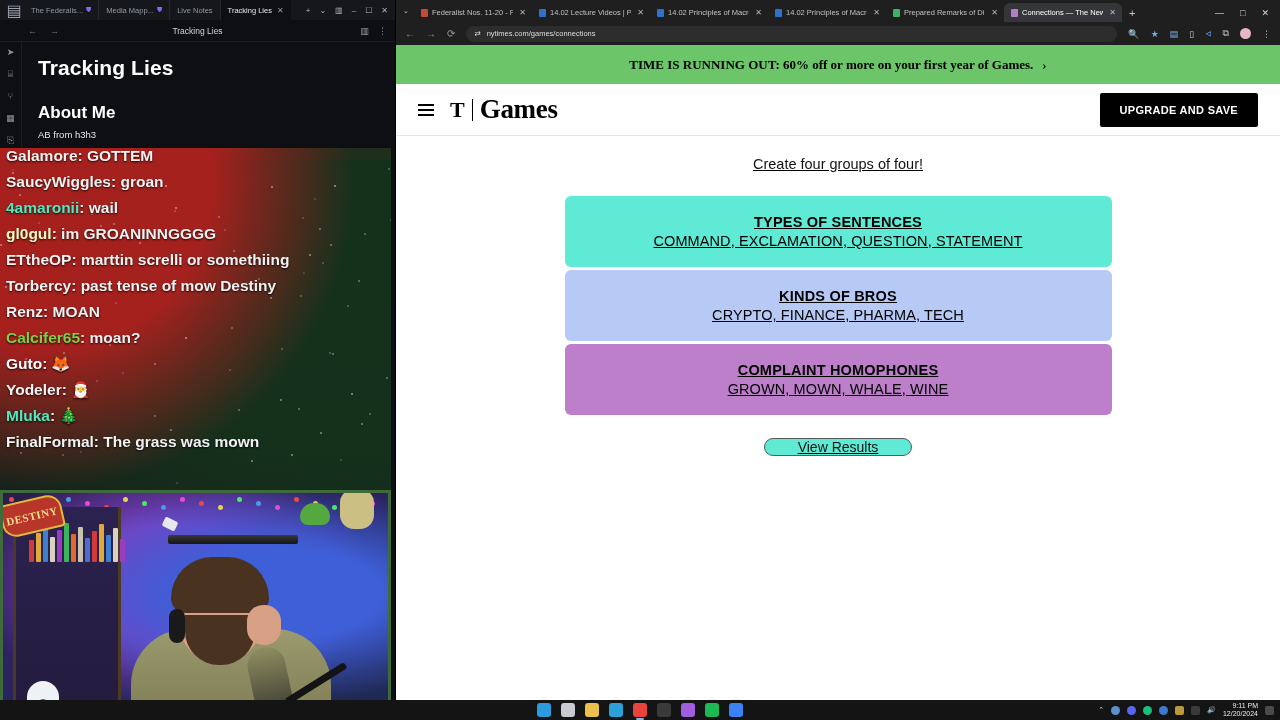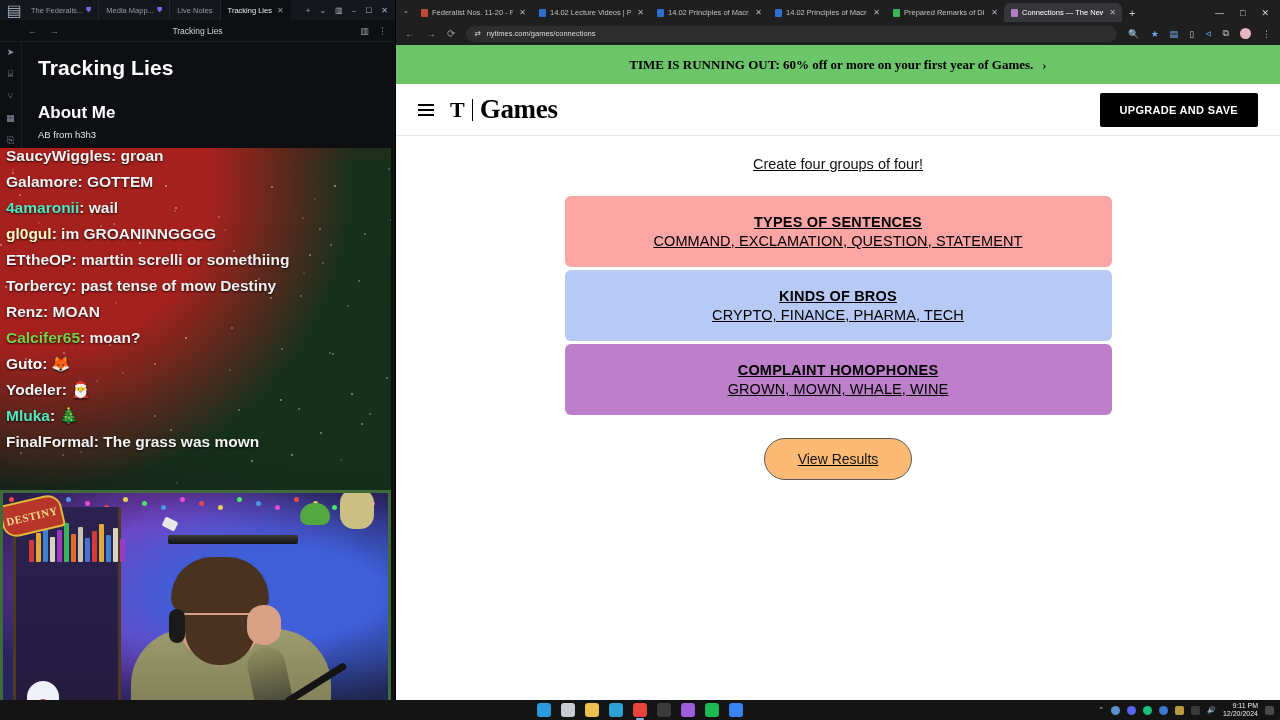--- a/index.html
+++ b/index.html
@@ -215,22 +215,22 @@
   .conn-list { width: 547px; margin: 0 auto; display: flex; flex-direction: column; gap: 3px; }
   .conn-card {
     height: 71px; border-radius: 6px;
     display: flex; flex-direction: column; align-items: center; justify-content: center; gap: 3px;
     color: #000;
   }
   .conn-title { font-size: 14.5px; font-weight: bold; letter-spacing: .2px; }
   .conn-members { font-size: 14.5px; letter-spacing: .1px; }
   .conn-btnrow { display: flex; justify-content: center; margin-top: 23px; }
   .conn-viewresults {
-    border: 1px solid #5a5a5a; background: #fdba74; border-radius: 24px;
-    padding: 12px 33px; font-size: 14px; color: #121212; cursor: pointer;
+    border: 1px solid #5a5a5a; background: #5eead4; border-radius: 24px;
+    padding: 0 33px; font-size: 14px; color: #121212; cursor: pointer;
     font-family: "Liberation Sans", sans-serif;
   }
 
   
   #taskbar {
     position: absolute; left: 0; bottom: 0; width: 1280px; height: 20px;
     background: #141414; display: flex; align-items: center;
   }
   .tb-center { position: absolute; left: 0; right: 0; display: flex; justify-content: center;
                align-items: center; gap: 10px; }
@@ -384,22 +384,22 @@
         <i style="left: 4.9847px; top: 138.296px; opacity: 0.74;"></i>
         <i style="left: 173.621px; top: 62.2801px; opacity: 0.38;"></i>
         <i style="left: 62.6678px; top: 203.515px; opacity: 0.6;"></i>
         <i style="left: 121.774px; top: 223.707px; opacity: 0.32;"></i>
         <i style="left: 334.05px; top: 37.1699px; opacity: 0.84;"></i>
         <i style="left: 54.6958px; top: 87.8612px; opacity: 0.3;"></i>
         <i style="left: 269.974px; top: 148.701px; opacity: 0.66;"></i>
         <i style="left: 12.3745px; top: 20.7846px; opacity: 0.25;"></i>
       </div>
     <div class="chat-area" id="chat-area">
+        <div class="chat-line"><span class="nm" style="color:#f2f2f2">Galamore</span><span>: </span><span>GOTTEM</span></div>
         <div class="chat-line"><span class="nm" style="color:#f2f2f2">SaucyWiggles</span><span>: </span><span>groan</span></div>
-        <div class="chat-line"><span class="nm" style="color:#f2f2f2">Galamore</span><span>: </span><span>GOTTEM</span></div>
         <div class="chat-line"><span class="nm" style="color:#4fe8c0">4amaronii</span><span>: </span><span>wail</span></div>
         <div class="chat-line"><span class="nm" style="color:#fef9c3">gl0gul</span><span>: </span><span>im GROANINNGGGG</span></div>
         <div class="chat-line"><span class="nm" style="color:#f2f2f2">ETtheOP</span><span>: </span><span>marttin screlli or somethiing</span></div>
         <div class="chat-line"><span class="nm" style="color:#f2f2f2">Torbercy</span><span>: </span><span>past tense of mow Destiny</span></div>
         <div class="chat-line"><span class="nm" style="color:#f2f2f2">Renz</span><span>: </span><span>MOAN</span></div>
         <div class="chat-line"><span class="nm" style="color:#7ad14a">Calcifer65</span><span>: </span><span>moan?</span></div>
         <div class="chat-line"><span class="nm" style="color:#ffffff">Guto</span><span>: </span><span>🦊</span></div>
         <div class="chat-line"><span class="nm" style="color:#f2f2f2">Yodeler</span><span>: </span><span>🎅</span></div>
         <div class="chat-line"><span class="nm" style="color:#4fe8c0">Mluka</span><span>: </span><span>🎄</span></div>
         <div class="chat-line"><span class="nm" style="color:#f2f2f2">FinalFormal</span><span>: </span><span>The grass was mown</span></div>
@@ -544,21 +544,21 @@
         <div class="nyt-logo">
           <span class="nyt-t">T</span>
           <span class="nyt-games">Games</span>
         </div>
         <button class="nyt-upgrade">UPGRADE AND SAVE</button>
       </div>
 
       <div class="conn-wrap">
         <div class="conn-sub">Create four groups of four!</div>
         <div class="conn-list" id="conn-list">
-            <div class="conn-card" style="background: #fca5a5;">
+            <div class="conn-card" style="background: #5eead4;">
               <div class="conn-title">TYPES OF SENTENCES</div>
               <div class="conn-members">COMMAND, EXCLAMATION, QUESTION, STATEMENT</div>
             </div>
             <div class="conn-card" style="background: rgb(183, 201, 245);">
               <div class="conn-title">KINDS OF BROS</div>
               <div class="conn-members">CRYPTO, FINANCE, PHARMA, TECH</div>
             </div>
             <div class="conn-card" style="background: rgb(189, 127, 201);">
               <div class="conn-title">COMPLAINT HOMOPHONES</div>
               <div class="conn-members">GROWN, MOWN, WHALE, WINE</div>

